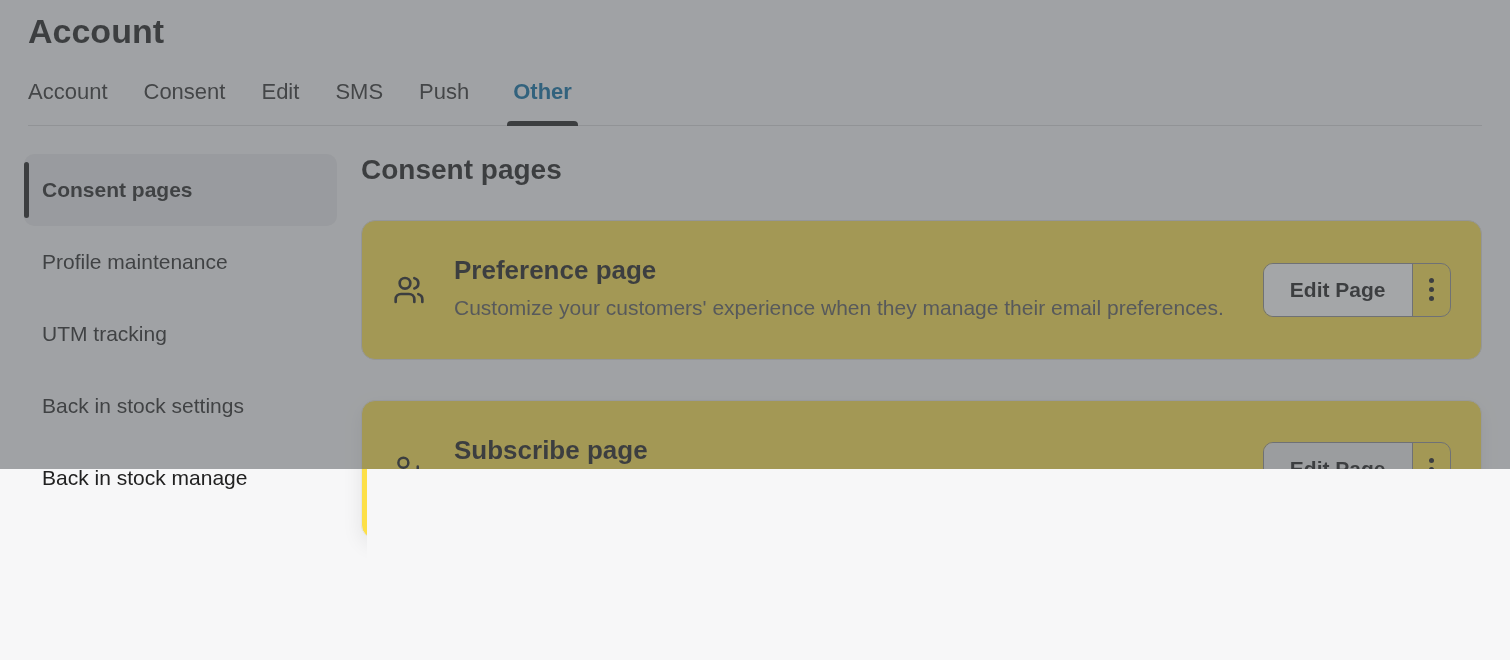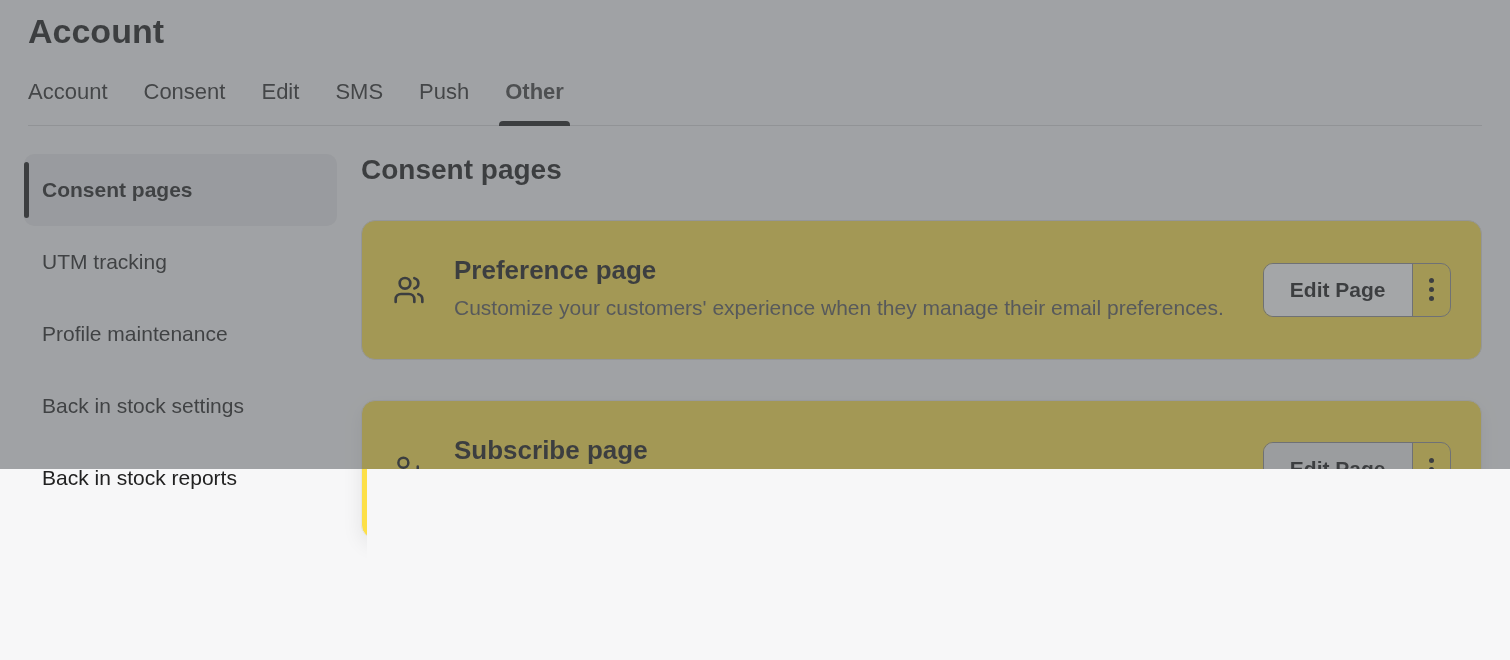--- a/index.html
+++ b/index.html
@@ -40,21 +40,22 @@
   }
   .tab {
     font-size: 22px;
     color: #2a2a2a;
     padding-bottom: 20px;
     cursor: pointer;
     position: relative;
   }
   .tab.active {
     font-weight: 700;
-    color: #404040;
+    color: #0369a1;
+    margin-left: 8px;
   }
   .tab.active::after {
     content: "";
     position: absolute;
     left: -6px; right: -6px; bottom: -1px;
     height: 5px;
     background: #1a1a1a;
     border-radius: 4px 4px 0 0;
   }
   .content {
@@ -195,24 +196,24 @@
       <div class="tab">Edit</div>
       <div class="tab">SMS</div>
       <div class="tab">Push</div>
       <div class="tab active">Other</div>
     </div>
   </div>
 
   <div class="content">
     <div class="sidebar">
       <div class="sidebar-item active">Consent pages</div>
+      <div class="sidebar-item">Profile maintenance</div>
       <div class="sidebar-item">UTM tracking</div>
-      <div class="sidebar-item">Profile maintenance</div>
       <div class="sidebar-item">Back in stock settings</div>
-      <div class="sidebar-item">Back in stock reports</div>
+      <div class="sidebar-item">Back in stock manage</div>
     </div>
 
     <div class="main">
       <h2 class="section-title">Consent pages</h2>
 
       <div class="card">
         <div class="card-icon">
           <svg width="32" height="32" viewBox="0 0 24 24" fill="none" stroke="#1a1a1a" stroke-width="2" stroke-linecap="round" stroke-linejoin="round">
             <path d="M16 21v-2a4 4 0 0 0-4-4H6a4 4 0 0 0-4 4v2"></path>
             <circle cx="9" cy="7" r="4"></circle>

